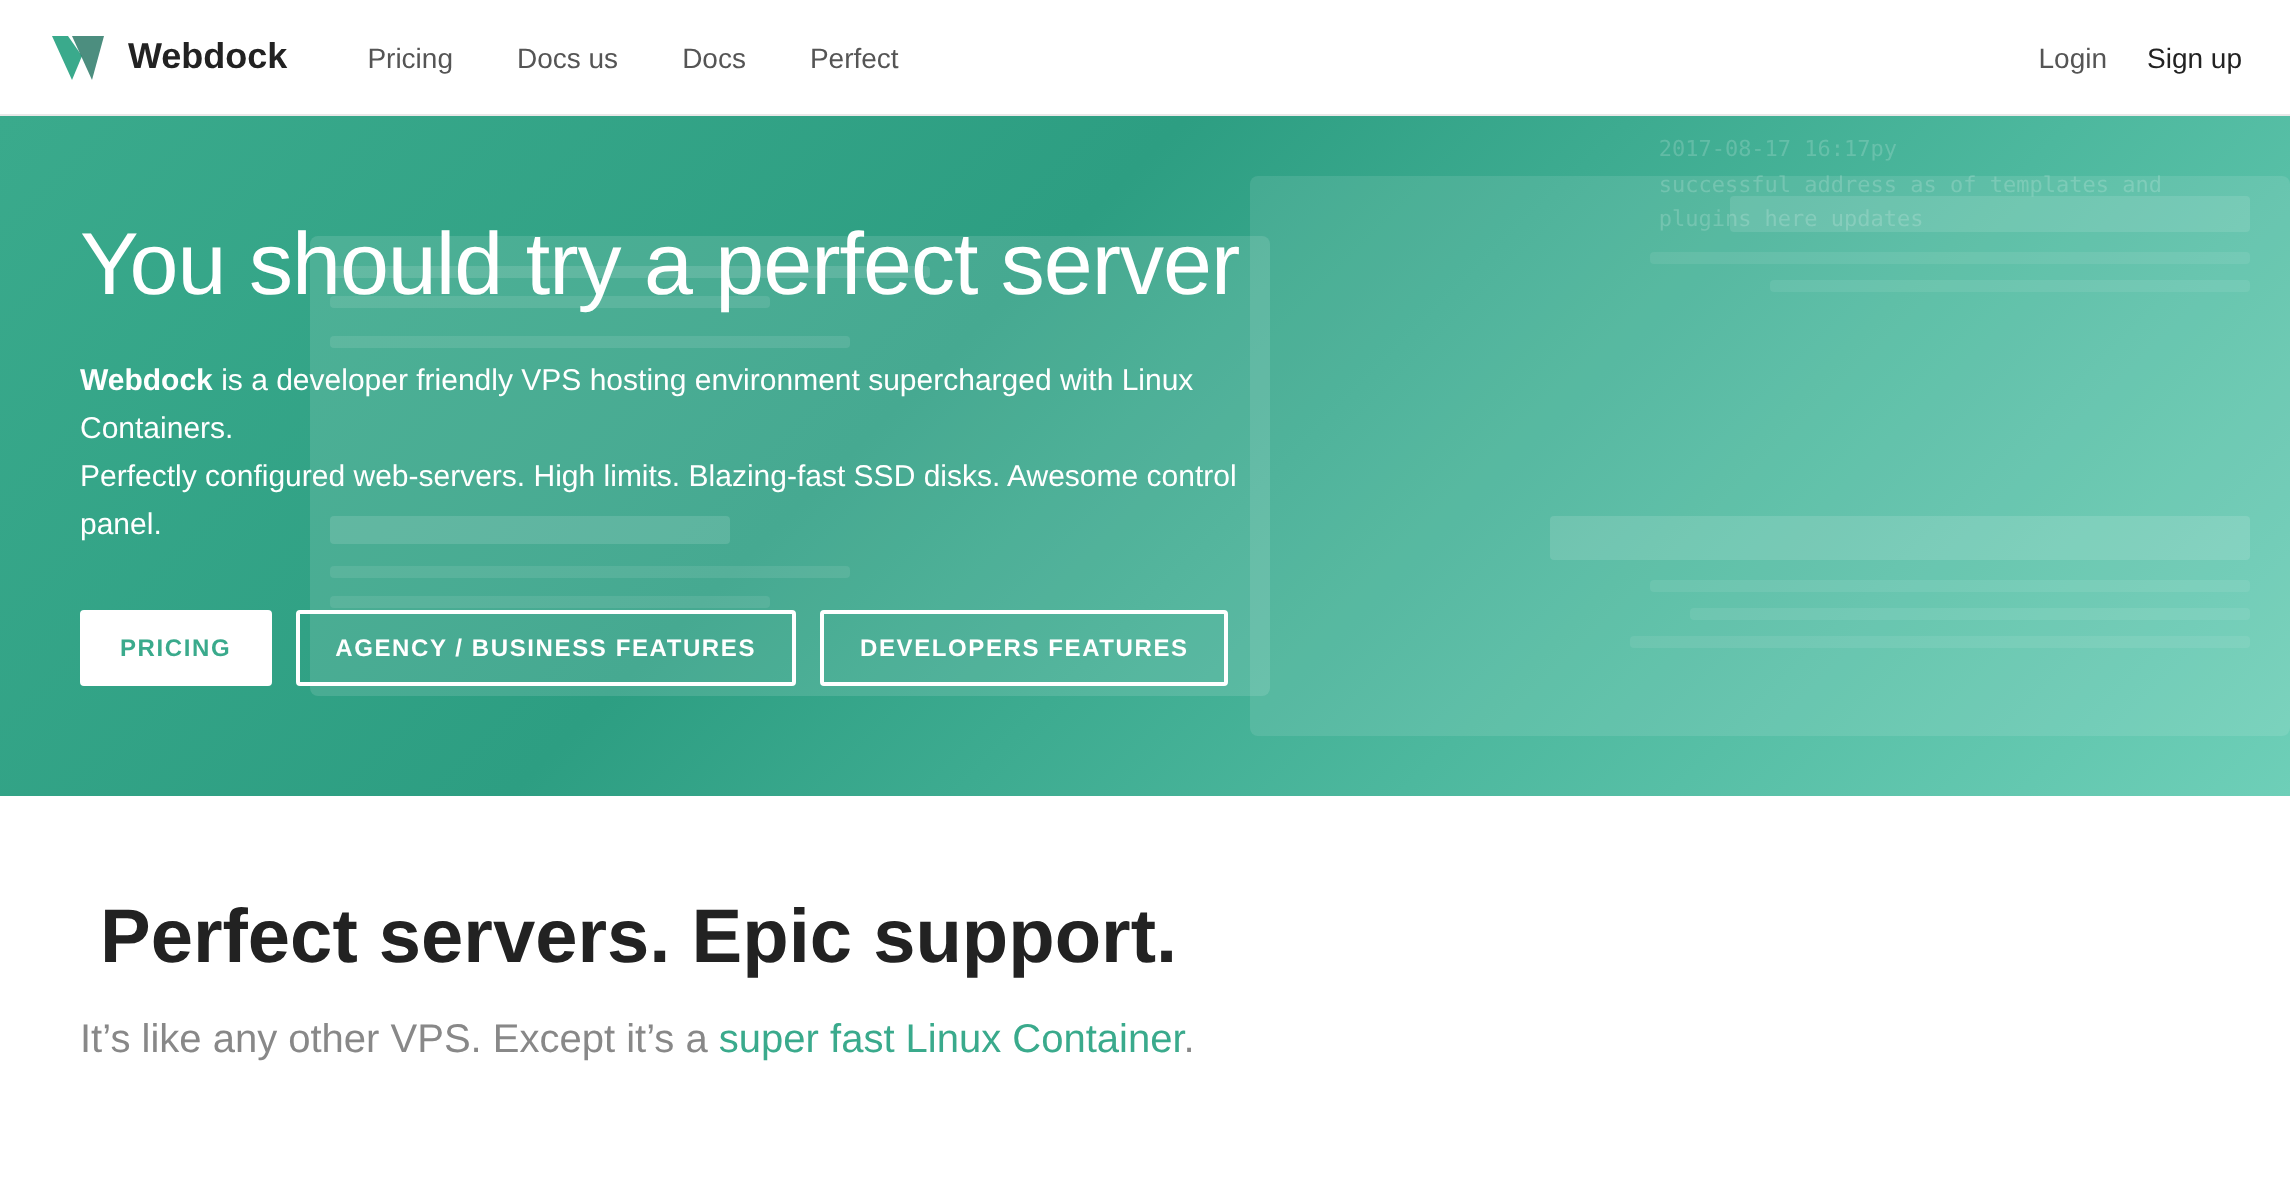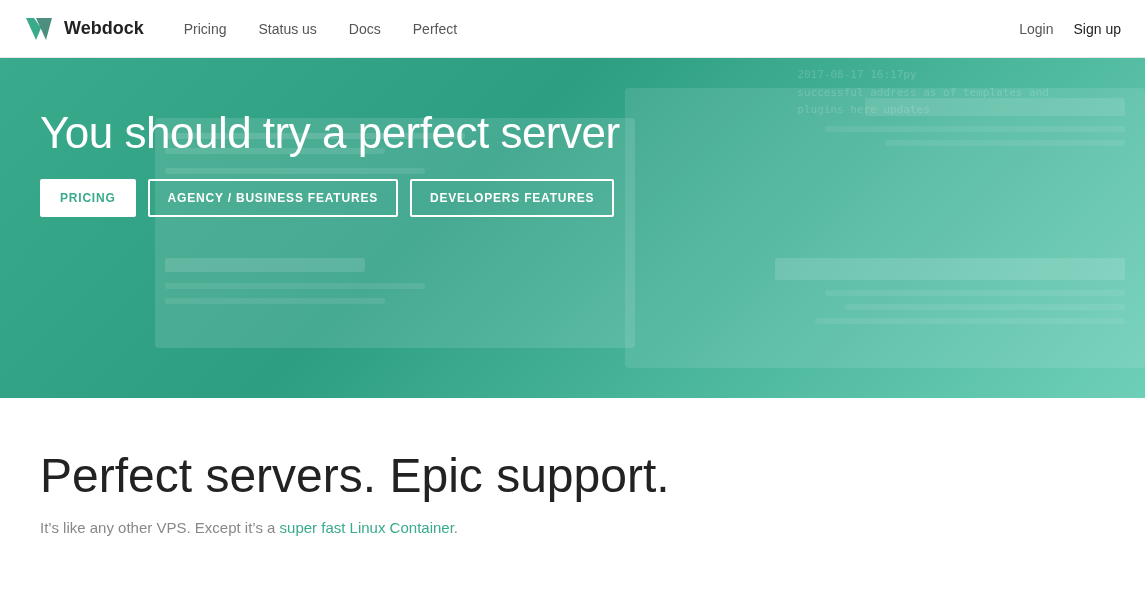--- a/index.html
+++ b/index.html
@@ -74,21 +74,21 @@
     .hero-bg-overlay {
       position: absolute;
       top: 0; left: 0; right: 0; bottom: 0;
       pointer-events: none;
       overflow: hidden;
     }
     
     .hero-bg-text {
       position: absolute;
       top: 8px;
-      right: 96px;
+      right: 64px;
       color: rgba(255,255,255,0.18);
       font-size: 11px;
       font-family: monospace;
       line-height: 1.6;
       white-space: pre;
       pointer-events: none;
     }
     .hero-bg-panel {
       position: absolute;
       top: 60px;
@@ -153,27 +153,28 @@
       background: #fff;
       color: #3aaa8c;
     }
 
     
     .below-hero {
       padding: 50px 40px 40px 40px;
       background: #fff;
     }
     .section-title {
-      font-size: 48px;
-      font-weight: 400;
+      font-size: 38px;
+      font-weight: 700;
       color: #222;
       margin-bottom: 14px;
+      margin-left: 10px;
     }
     .section-sub {
-      font-size: 15px;
+      font-size: 20px;
       color: #888;
       line-height: 1.5;
     }
     .section-sub a {
       color: #3aaa8c;
       text-decoration: none;
     }
   </style>
 </head>
 <body>
@@ -181,21 +182,21 @@
 <header>
   <div class="logo-area">
     <svg class="logo-icon" viewBox="0 0 30 30" xmlns="http://www.w3.org/2000/svg">
       <polygon points="2,4 12,26 17,14 10,4" fill="#3aaa8c"></polygon>
       <polygon points="12,4 22,26 28,4" fill="#2d7a68" opacity="0.85"></polygon>
     </svg>
     <span class="logo-text">Webdock</span>
   </div>
   <nav>
     <a>Pricing</a>
-    <a>Status us</a>
+    <a>Docs us</a>
     <a>Docs</a>
     <a>Perfect</a>
   </nav>
   <div class="header-actions">
     <a class="login-link">Login</a>
     <a class="signup-btn">Sign up</a>
   </div>
 </header>
 
 <section class="hero">
@@ -219,20 +220,23 @@
     <div style="position:absolute;top:246px;right:20px;width:280px;height:6px;background:rgba(255,255,255,0.08);border-radius:2px;"></div>
     <div style="position:absolute;top:260px;right:20px;width:310px;height:6px;background:rgba(255,255,255,0.08);border-radius:2px;"></div>
 
     <div class="hero-bg-text">2017-08-17 16:17py
 successful address as of templates and
 plugins here updates</div>
   </div>
 
   <div class="hero-content">
     <h1 class="hero-title">You should try a perfect server</h1>
+    <p class="hero-desc">
+      <strong>Webdock</strong><span> is a developer friendly VPS hosting environment supercharged with Linux Containers.<br>Perfectly configured web-servers. High limits. Blazing-fast SSD disks. Awesome control panel.</span>
+    </p>
     <div class="hero-buttons">
       <button class="hero-btn filled">PRICING</button>
       <button class="hero-btn">AGENCY / BUSINESS FEATURES</button>
       <button class="hero-btn">DEVELOPERS FEATURES</button>
     </div>
   </div>
 </section>
 
 <section class="below-hero">
   <h2 class="section-title">Perfect servers. Epic support.</h2>

